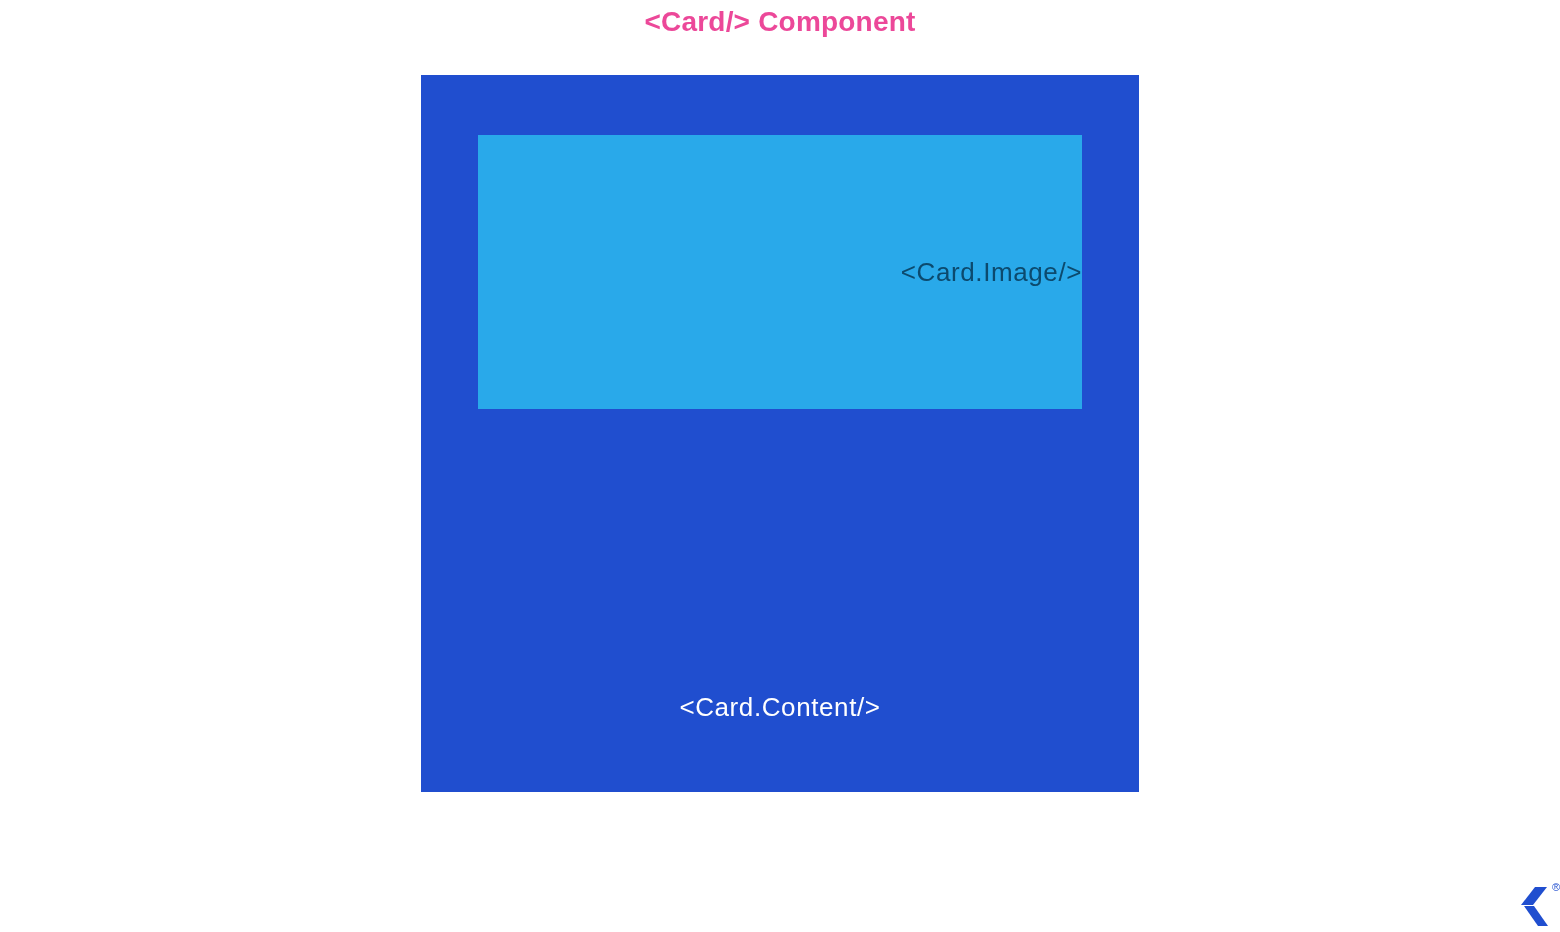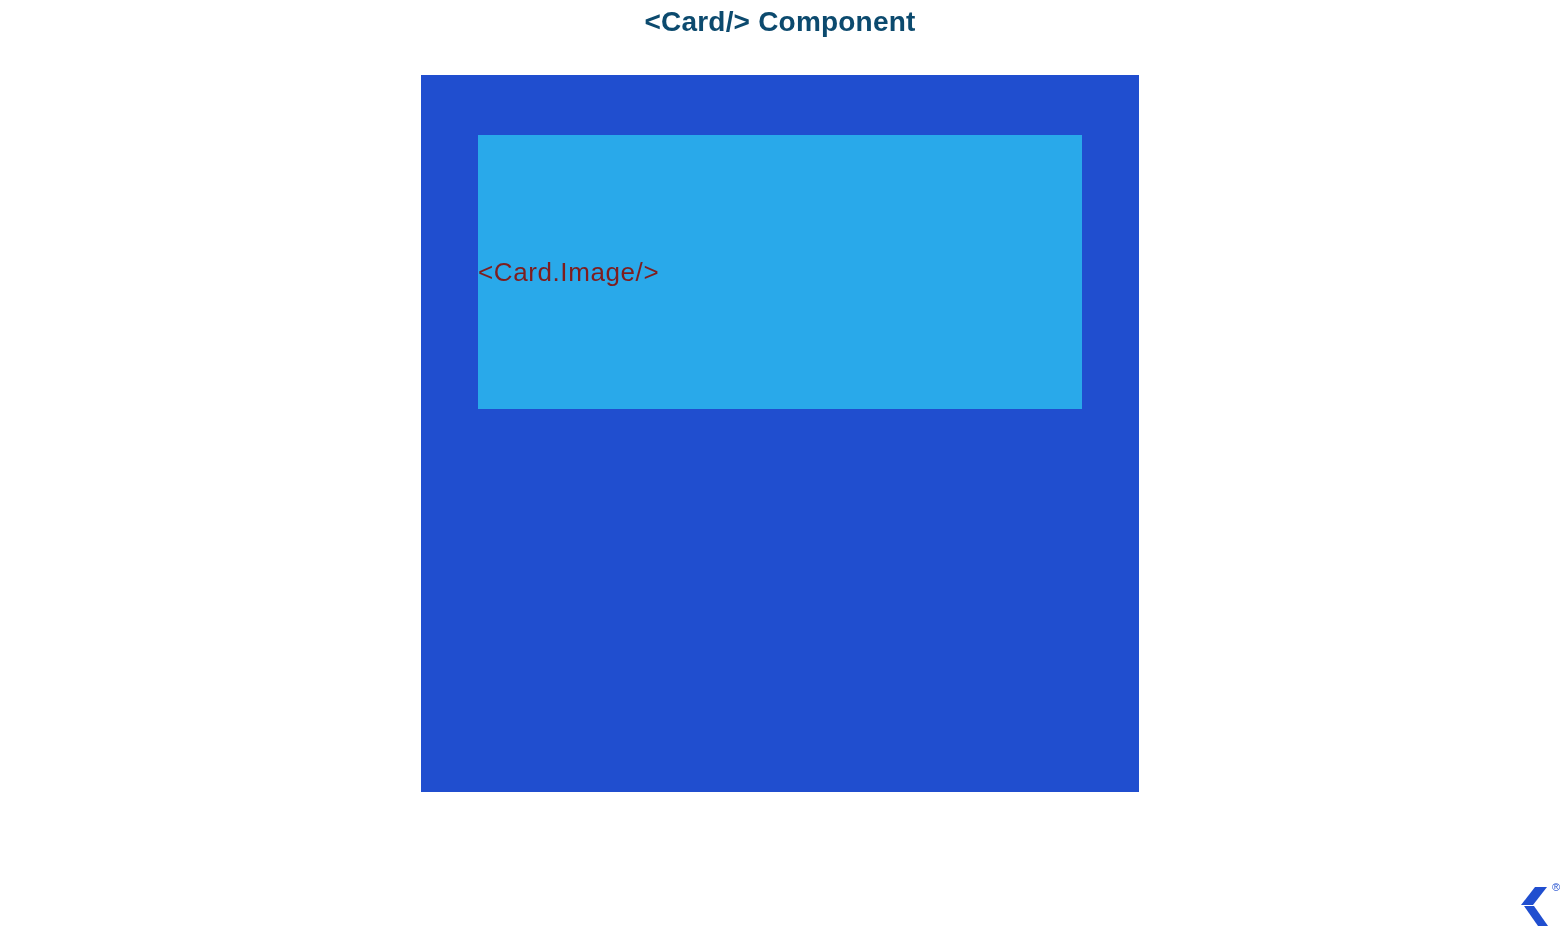--- a/index.html
+++ b/index.html
@@ -17,39 +17,39 @@
   .diagram-title {
     position: absolute;
     top: 6px;
     left: 0;
     width: 100%;
     margin: 0;
     text-align: center;
     font-size: 28px;
     font-weight: 700;
     letter-spacing: 0.2px;
-    color: #0c4a6e;
+    color: #ec4899;
   }
   .card {
     position: absolute;
     left: 421px;
     top: 75px;
     width: 718px;
     height: 717px;
     background: #204ECF;
   }
   .card-section {
     position: absolute;
     left: 57px;
     width: 604px;
     background: #29A9EA;
     display: flex;
     align-items: center;
-    justify-content: flex-start;
-    color: #7f1d1d;
+    justify-content: flex-end;
+    color: #0c4a6e;
     font-size: 26px;
     font-weight: 400;
     letter-spacing: 0.6px;
   }
   .card-section--image {
     top: 60px;
     height: 274px;
   }
   .card-section--actions {
     top: 386px;
@@ -94,20 +94,23 @@
 
 <h1 class="diagram-title">&lt;Card/&gt; Component</h1>
 
 <div class="card">
 
   <div class="card-section card-section--image">
     <span>&lt;Card.Image/&gt;</span>
   </div>
 
 
+  <div class="card-content-label">
+    <span>&lt;Card.Content/&gt;</span>
+  </div>
 
 </div>
 
 <div class="brand-logo">
   <svg width="36" height="44" viewBox="0 0 36 44" xmlns="http://www.w3.org/2000/svg">
     <polygon points="17,2 29,2 15,20 3,20" fill="#204ECF"></polygon>
     <polygon points="6,21 16,21 30,41 20,41" fill="#204ECF"></polygon>
   </svg>
   <span class="reg-mark">®</span>
 </div>

